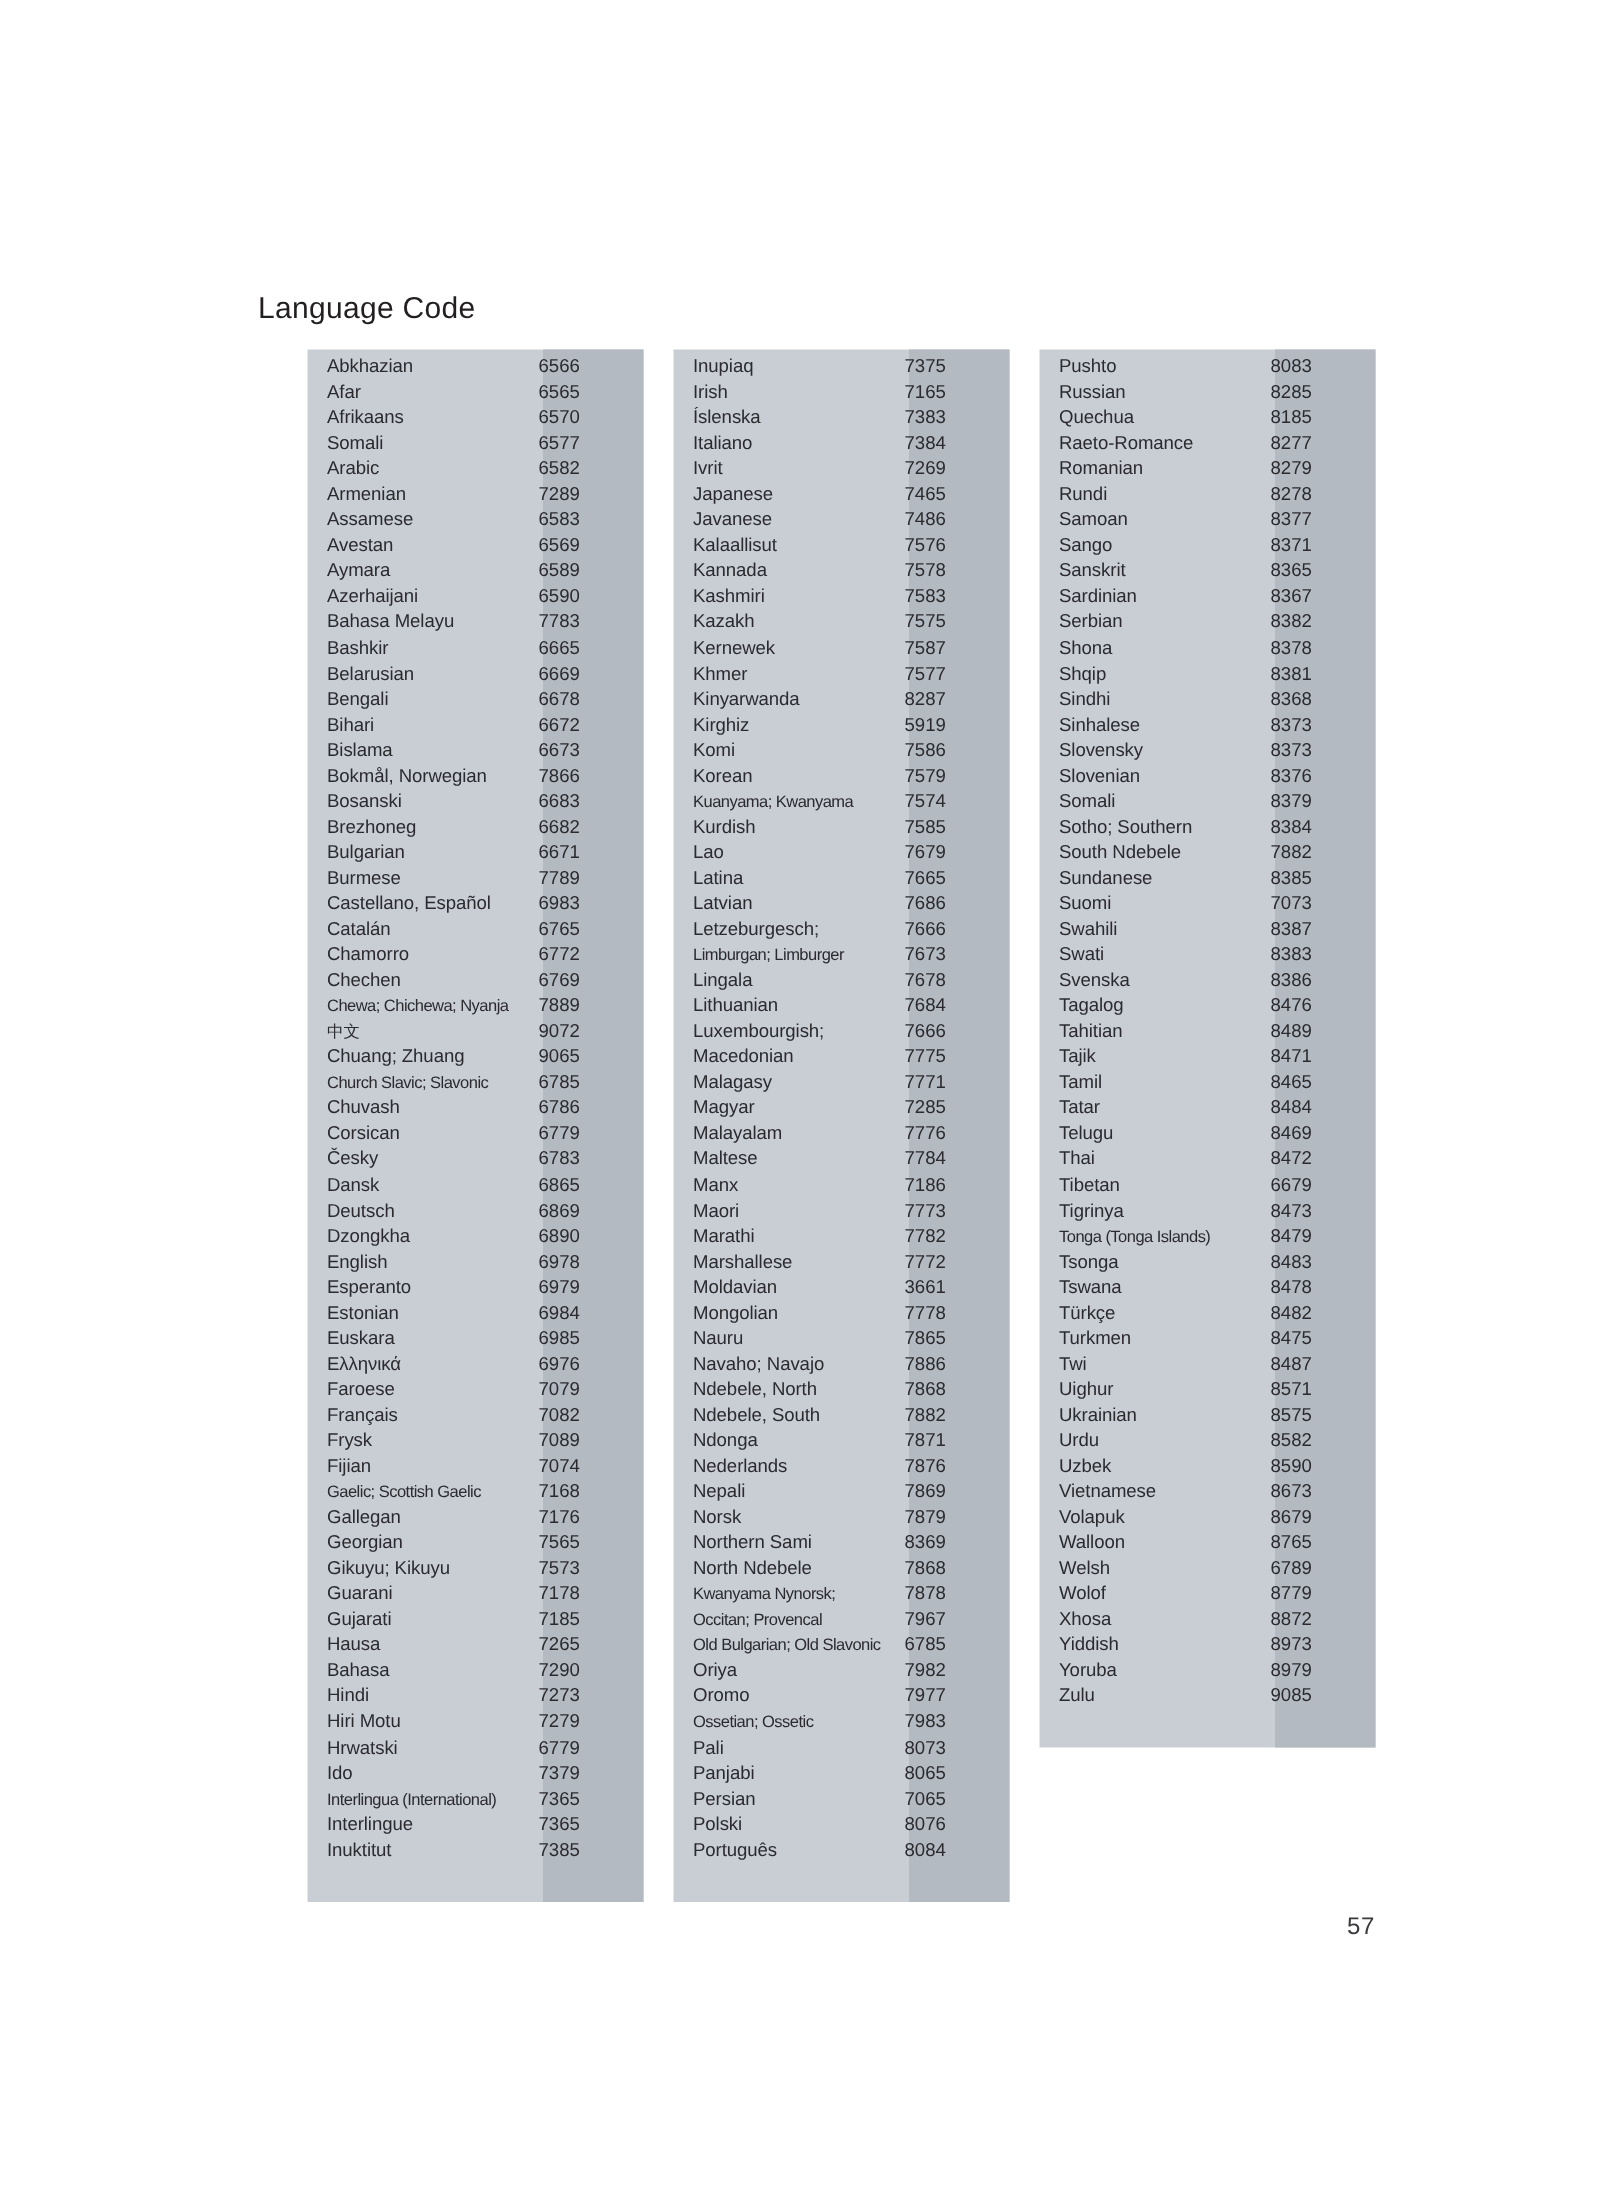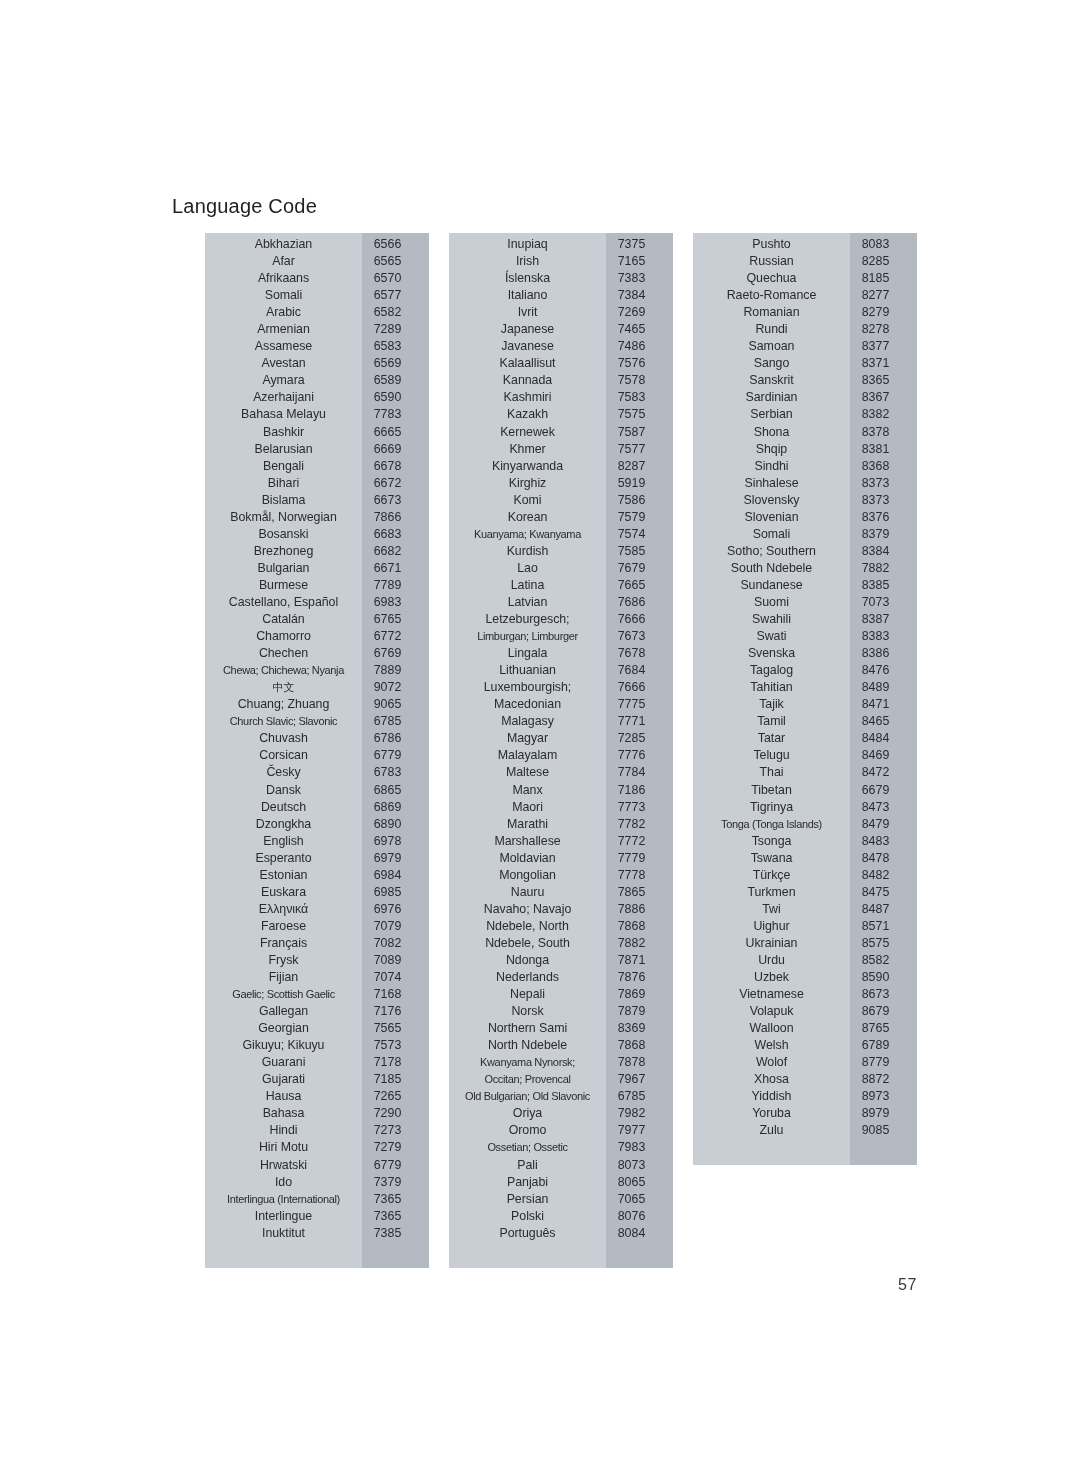--- a/index.html
+++ b/index.html
@@ -35,21 +35,20 @@
   }
 
   .table-area {
     position: absolute;
     left: 205px;
     top: 233px;
     width: 712px;
     display: flex;
     gap: 20px;
     align-items: flex-start;
-    text-align: center;
   }
 
   .lang-block {
     width: 224px;
     background: #c9cdd4;
     padding-top: 3px;
     padding-bottom: 26px;
     position: relative;
   }
 
@@ -502,21 +501,21 @@
           <div class="row">
             <span class="name">Marathi</span>
             <span class="code">7782</span>
           </div>
           <div class="row">
             <span class="name">Marshallese</span>
             <span class="code">7772</span>
           </div>
           <div class="row">
             <span class="name">Moldavian</span>
-            <span class="code">7779</span>
+            <span class="code">3661</span>
           </div>
           <div class="row">
             <span class="name">Mongolian</span>
             <span class="code">7778</span>
           </div>
           <div class="row">
             <span class="name">Nauru</span>
             <span class="code">7865</span>
           </div>
           <div class="row">

